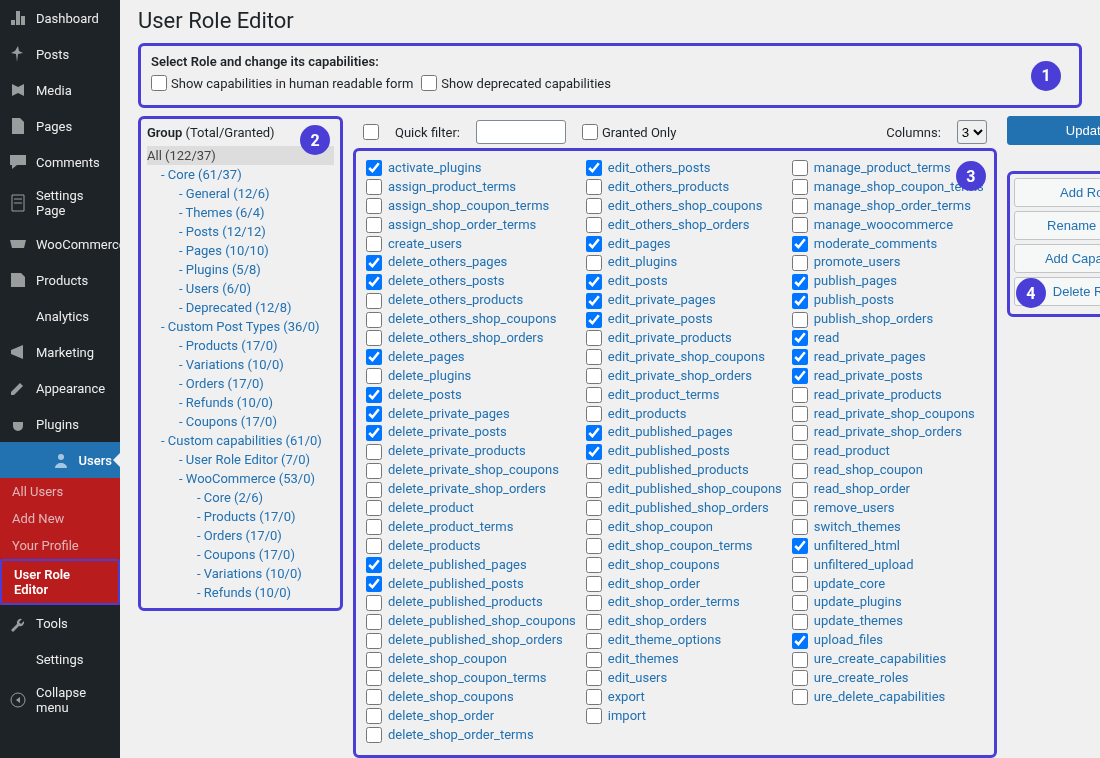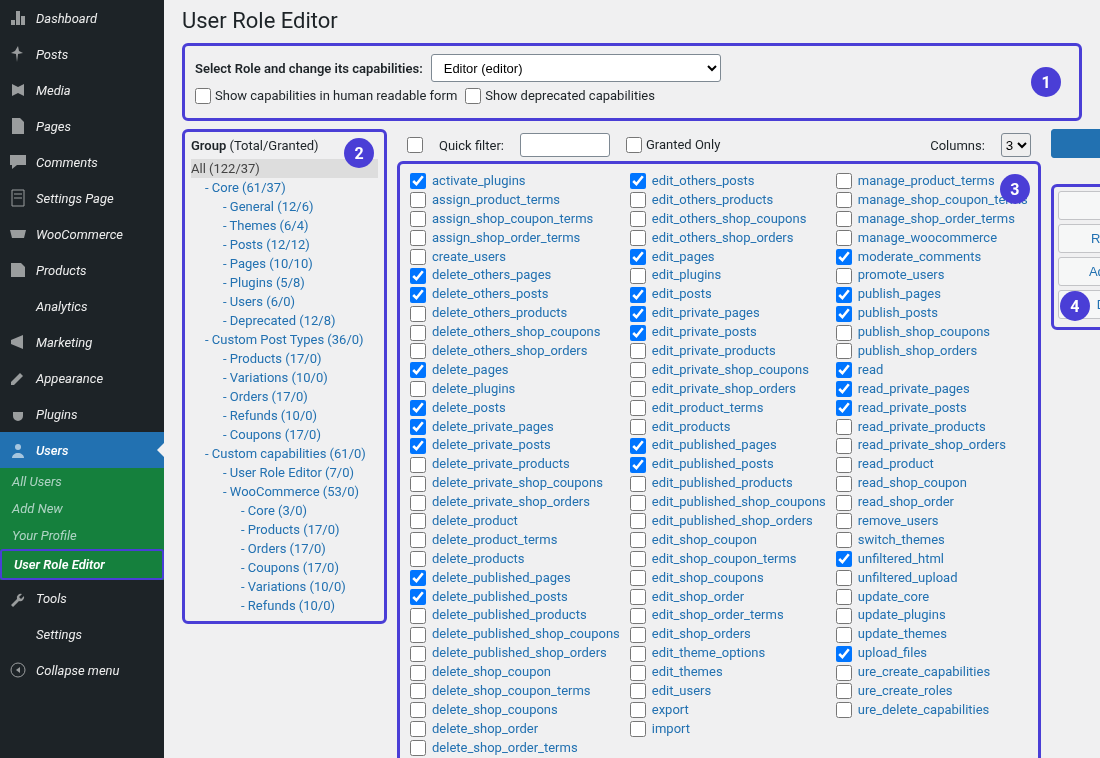--- a/index.html
+++ b/index.html
@@ -1,34 +1,34 @@
 <!DOCTYPE html>
 <html><head>
 <meta charset="utf-8">
 <style>
 * { box-sizing: border-box; margin: 0; padding: 0; }
 body { font-family: -apple-system, BlinkMacSystemFont, "Segoe UI", Roboto, sans-serif; font-size: 13px; color: #1d2327; }
 .wrap { display: flex; height: 758px; width: 1100px; overflow: hidden; }
-.sidebar { width: 164px; background: #1d2327; color: #fff; overflow-y: auto; flex-shrink: 0; font-style: italic; }
+.sidebar { width: 120px; background: #1d2327; color: #fff; overflow-y: auto; flex-shrink: 0; }
 .sidebar::-webkit-scrollbar { width: 0; }
 .menu-item { display: flex; align-items: center; padding: 8px 8px; color: #eee; cursor: pointer; font-size: 13px; }
 .menu-item .ic { width: 20px; height: 20px; margin-right: 8px; opacity: .6; display: inline-flex; align-items: center; justify-content: center; }
-.menu-item.active { background: #2271b1; color: #fff; font-weight: 500; position: relative; }
+.menu-item.active { background: #2271b1; color: #fff; font-weight: 500; position: relative; justify-content: flex-end; }
 .menu-item.active::after { content: ''; position: absolute; right: -1px; top: 50%; transform: translateY(-50%); border: 8px solid transparent; border-right-color: #f0f0f1; }
-.submenu { background: #15803d; }
+.submenu { background: #b91c1c; }
 .submenu .sub-item { padding: 6px 12px; color: rgba(240,246,252,.7); cursor: pointer; font-size: 13px; }
 .submenu .sub-item.current { color: #fff; font-weight: 600; }
 .sub-highlight { border: 2px solid #4a3ed6; border-radius: 3px; }
 .main { flex: 1; background: #f0f0f1; padding: 6px 18px; overflow: auto; }
 .title { font-size: 22px; font-weight: 400; color: #1d2327; padding: 2px 0 10px; }
 .box1 { border: 3px solid #4a3ed6; border-radius: 6px; padding: 8px 10px; margin-bottom: 8px; position: relative; }
 .row { display: flex; align-items: center; gap: 8px; margin-bottom: 6px; flex-wrap: wrap; }
 .label-bold { font-weight: 600; }
 select.role-sel { padding: 2px 36px 2px 8px; border: 1px solid #7e8993; border-radius: 3px; font-size: 13px; min-width: 290px; height: 28px; background: #fff; }
-.chk-wrap { display: inline-flex; align-items: flex-start; gap: 4px; font-size: 13px; color: #1d2327; }
+.chk-wrap { display: inline-flex; align-items: center; gap: 4px; font-size: 13px; color: #1d2327; }
 input[type=checkbox] { width: 16px; height: 16px; border: 1px solid #7e8993; border-radius: 3px; }
 .badge { width: 30px; height: 30px; border-radius: 50%; background: #4a3ed6; color: #fff; font-weight: 700; display: inline-flex; align-items: center; justify-content: center; font-size: 16px; position: absolute; }
 .content-row { display: flex; gap: 10px; align-items: flex-start; }
 .box2 { border: 3px solid #4a3ed6; border-radius: 6px; padding: 6px; width: 205px; flex-shrink: 0; position: relative; }
 .group-head { font-size: 13px; padding-bottom: 6px; }
 .group-head b { font-weight: 600; }
 .tree-item { padding: 2px 0; font-size: 13px; color: #2271b1; cursor: pointer; }
 .tree-item.sel { background: #ddd; color: #444; }
 .indent1 { padding-left: 14px; }
 .indent2 { padding-left: 32px; }
@@ -190,23 +190,20 @@
         </span>
         <span>Collapse menu</span>
       </div>
     </div>
   <div class="main">
     <h1 class="title">User Role Editor</h1>
 
     <div class="box1">
       <div class="row">
         <span class="label-bold">Select Role and change its capabilities:</span>
-        <select class="role-sel">
-          <option>Editor (editor)</option>
-        </select>
       </div>
       <div class="row">
         <label class="chk-wrap">
           <input type="checkbox" style="">
             <span>Show capabilities in human readable form</span>
         </label>
         <label class="chk-wrap">
           <input type="checkbox" style="">
             <span>Show deprecated capabilities</span>
         </label>
@@ -231,21 +228,21 @@
             <div class="tree-item indent2">- Deprecated (12/8)</div>
             <div class="tree-item indent1">- Custom Post Types (36/0)</div>
             <div class="tree-item indent2">- Products (17/0)</div>
             <div class="tree-item indent2">- Variations (10/0)</div>
             <div class="tree-item indent2">- Orders (17/0)</div>
             <div class="tree-item indent2">- Refunds (10/0)</div>
             <div class="tree-item indent2">- Coupons (17/0)</div>
             <div class="tree-item indent1">- Custom capabilities (61/0)</div>
             <div class="tree-item indent2">- User Role Editor (7/0)</div>
             <div class="tree-item indent2">- WooCommerce (53/0)</div>
-            <div class="tree-item indent3">- Core (3/0)</div>
+            <div class="tree-item indent3">- Core (2/6)</div>
             <div class="tree-item indent3">- Products (17/0)</div>
             <div class="tree-item indent3">- Orders (17/0)</div>
             <div class="tree-item indent3">- Coupons (17/0)</div>
             <div class="tree-item indent3">- Variations (10/0)</div>
             <div class="tree-item indent3">- Refunds (10/0)</div>
           </div>
         <span class="badge" style="right:10px;top:6px;">2</span>
       </div>
 
       <div class="cap-area">
@@ -542,41 +539,41 @@
                 <label class="cap">
                   <input type="checkbox" checked="" style="">
                   <span class="t">publish_pages</span>
                 </label>
                 <label class="cap">
                   <input type="checkbox" checked="" style="">
                   <span class="t">publish_posts</span>
                 </label>
                 <label class="cap">
                   <input type="checkbox" style="">
-                  <span class="t">publish_shop_coupons</span>
-                </label>
-                <label class="cap">
-                  <input type="checkbox" style="">
                   <span class="t">publish_shop_orders</span>
                 </label>
                 <label class="cap">
                   <input type="checkbox" checked="" style="">
                   <span class="t">read</span>
                 </label>
                 <label class="cap">
                   <input type="checkbox" checked="" style="">
                   <span class="t">read_private_pages</span>
                 </label>
                 <label class="cap">
                   <input type="checkbox" checked="" style="">
                   <span class="t">read_private_posts</span>
                 </label>
                 <label class="cap">
                   <input type="checkbox" style="">
                   <span class="t">read_private_products</span>
+                </label>
+                <label class="cap">
+                  <input type="checkbox" style="">
+                  <span class="t">read_private_shop_coupons</span>
                 </label>
                 <label class="cap">
                   <input type="checkbox" style="">
                   <span class="t">read_private_shop_orders</span>
                 </label>
                 <label class="cap">
                   <input type="checkbox" style="">
                   <span class="t">read_product</span>
                 </label>
                 <label class="cap">

